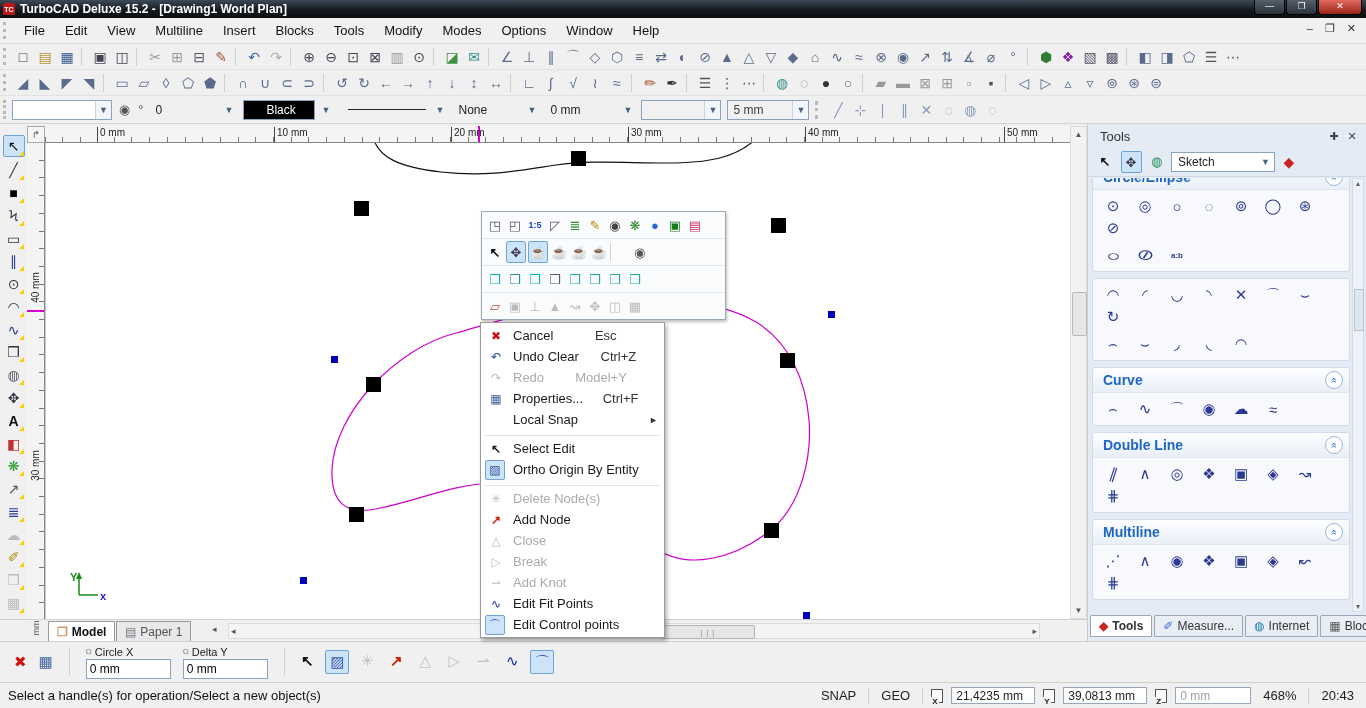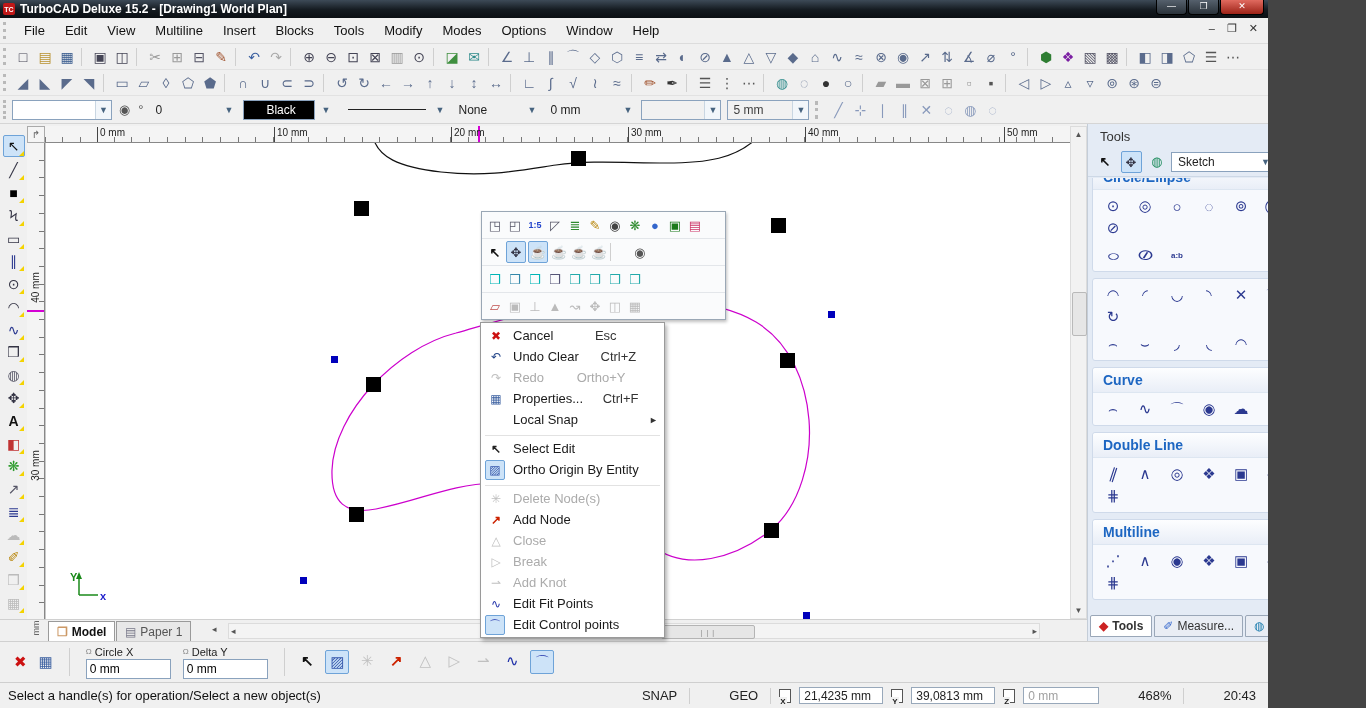--- a/index.html
+++ b/index.html
@@ -1,16 +1,16 @@
 <!DOCTYPE html>
 <html><head>
 <meta charset="utf-8">
 <style>
   html,body{margin:0;padding:0;background:#444;}
-  .app{position:relative;width:1268px;height:708px;overflow:hidden;background:#f0f0f0;
+  .app{position:relative;width:1366px;height:708px;overflow:hidden;background:#f0f0f0;
        font-family:"Liberation Sans",sans-serif;font-size:13px;color:#222;user-select:none;}
   
   .titlebar{position:absolute;left:0;top:0;width:100%;height:18px;
     background:linear-gradient(#3d4a57,#141a20 55%,#0b0f13);display:flex;align-items:center;}
   .tc-ico{width:12px;height:12px;margin:0 5px 0 3px;background:#c01818;color:#fff;font-size:7px;
     font-weight:bold;display:flex;align-items:center;justify-content:center;border-radius:2px;}
   .title-text{color:#fff;font-weight:bold;font-size:12px;}
   .winbtns{position:absolute;right:4px;top:0;display:flex;}
   .wbtn{width:29px;height:14px;border-radius:0 0 4px 4px;border:1px solid #000;border-top:none;
     background:linear-gradient(#55606c,#2a323a);color:#fff;font-size:9px;line-height:13px;text-align:center;margin-left:1px;}
@@ -130,21 +130,21 @@
   .flabel{font-size:11px;color:#222;display:flex;gap:3px;align-items:center;}
   .flabel .mini{font-size:8px;color:#888;}
   .finput{width:78px;height:16px;background:#fff;border:1px solid #8aa2bd;font-size:12px;padding-left:3px;margin-top:1px;}
   .eb-sep{width:1px;height:28px;background:#cfcfcf;margin:0 10px;}
   .editbar .tbi{width:22px;height:22px;font-size:15px;}
   
   .statusbar{position:absolute;left:0;top:682px;width:100%;height:26px;background:#f0f0f0;border-top:1px solid #cfcfcf;
     display:flex;align-items:center;box-sizing:border-box;padding:0 8px;font-size:13px;}
   .st-msg{color:#111;}
   .st-right{margin-left:auto;display:flex;align-items:center;gap:8px;}
-  .st-zone{color:#222;padding:0 4px;margin-left:27px;}
+  .st-zone{color:#222;padding:0 4px;}
   .st-vsep{width:1px;height:16px;background:#cfcfcf;}
   .axis-ico{width:10px;height:12px;border:1px solid #555;position:relative;display:inline-block;background:#fff;}
   .axis-ico span{position:absolute;left:-1px;bottom:-4px;font-size:8px;font-weight:bold;color:#222;background:#f0f0f0;padding:0 1px;}
   .st-field{width:84px;height:17px;background:#fff;border:1px solid #98a8ba;font-size:12px;display:flex;align-items:center;padding-left:4px;box-sizing:border-box;}
   .st-field.dis{color:#a0a0a0;}
   svg text{font-family:"Liberation Sans",sans-serif;}
 </style>
 </head>
 <body>
 
@@ -491,21 +491,21 @@
       <div class="mi">
         <span class="mi-i" style="color:#224488">↶</span>
         <span class="mi-l">Undo Clear</span>
         <span class="mi-s">Ctrl+Z</span>
         <span class="mi-sub"></span>
       </div>
 
       <div class="mi" data-dis="1">
         <span class="mi-i" style="color:#c0c0c0">↷</span>
         <span class="mi-l">Redo</span>
-        <span class="mi-s">Ortho+Y</span>
+        <span class="mi-s">Model+Y</span>
         <span class="mi-sub"></span>
       </div>
 
       <div class="mi">
         <span class="mi-i" style="color:#3a5fa0">▦</span>
         <span class="mi-l">Properties...</span>
         <span class="mi-s">Ctrl+F</span>
         <span class="mi-sub"></span>
       </div>
 

